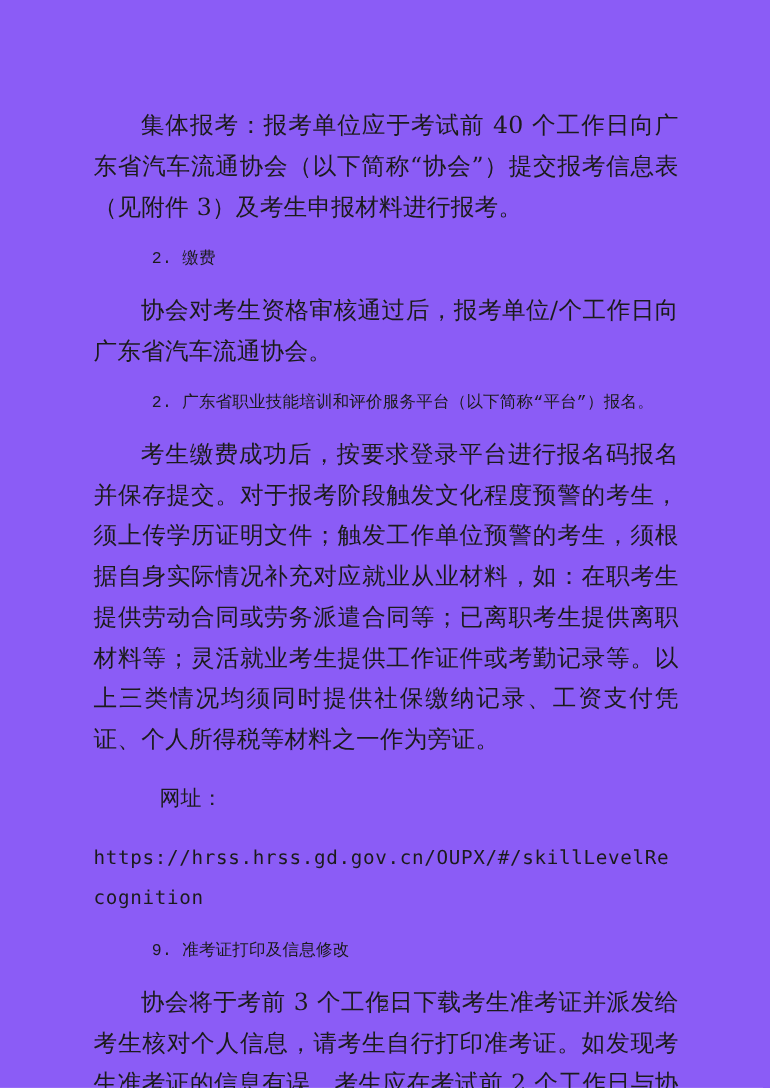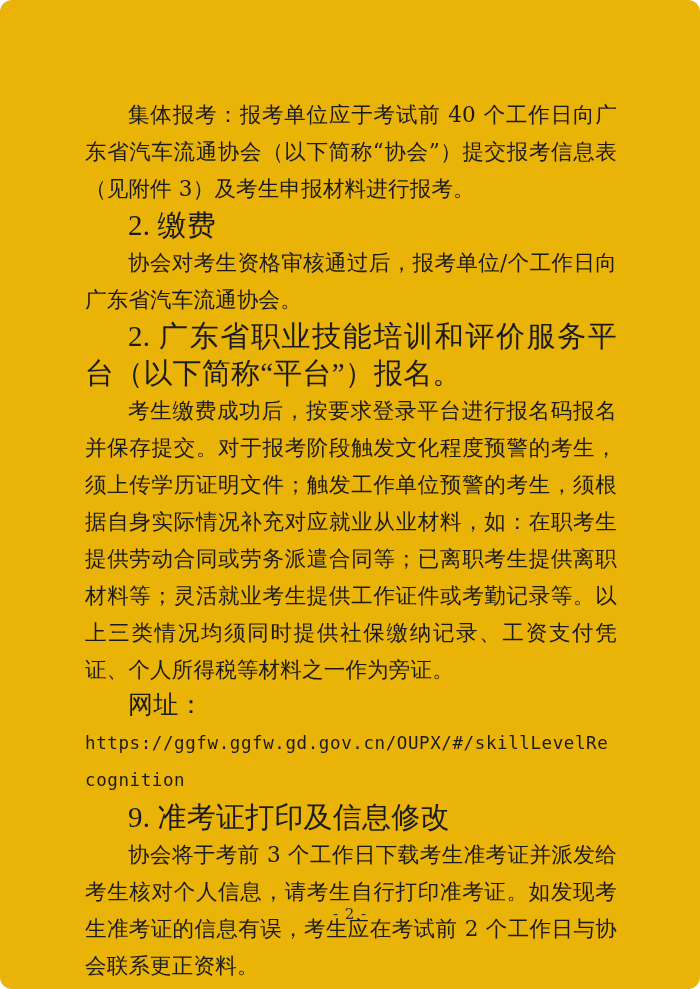--- a/index.html
+++ b/index.html
@@ -9,24 +9,23 @@
   }
 
   body {
     font-family: "DejaVu Serif", "Liberation Serif", serif;
   }
 
   .page {
     position: relative;
     width: 700px;
     height: 989px;
-    background: #eab308;
+    background: #8b5cf6;
     overflow: hidden;
     box-sizing: border-box;
-    border-radius: 12px;
   }
 
   .content {
     position: absolute;
     left: 85px;
     top: 96px;
     width: 532px;
   }
 
   
@@ -39,40 +38,40 @@
     text-justify: inter-character;
     text-indent: 43px;
     margin: 0;
     letter-spacing: 0.2px;
     word-break: break-all;
     -webkit-font-smoothing: antialiased;
   }
 
   
   .heading {
-    font-family: Liberation Serif, serif;
-    font-size: 29px;
+    font-family: Liberation Mono, monospace;
+    font-size: 15px;
     line-height: 37px;
     color: #1b1b1b;
     text-align: justify;
     text-justify: inter-character;
     text-indent: 43px;
-    margin: 0;
+    margin: 10px;
     letter-spacing: 0.2px;
     word-break: break-all;
   }
 
   
   .label-line {
-    font-family: Liberation Mono, monospace;
-    font-size: 25px;
+    font-family: Liberation Serif, serif;
+    font-size: 19px;
     line-height: 37px;
     color: #1b1b1b;
     text-indent: 43px;
-    margin: 0;
+    margin: 17px;
     letter-spacing: 0.2px;
   }
 
   
   .url-line {
     font-family: "DejaVu Sans Mono", "Liberation Mono", monospace;
     font-size: 17.5px;
     line-height: 37px;
     color: #1b1b1b;
     margin: 0;
@@ -99,20 +98,20 @@
 
 <div class="page">
 
   <div class="content">
       <p class="para">集体报考：报考单位应于考试前 40 个工作日向广东省汽车流通协会（以下简称“协会”）提交报考信息表（见附件 3）及考生申报材料进行报考。</p>
       <p class="heading">2. 缴费</p>
       <p class="para">协会对考生资格审核通过后，报考单位/个工作日向广东省汽车流通协会。</p>
       <p class="heading">2. 广东省职业技能培训和评价服务平台（以下简称“平台”）报名。</p>
       <p class="para">考生缴费成功后，按要求登录平台进行报名码报名并保存提交。对于报考阶段触发文化程度预警的考生，须上传学历证明文件；触发工作单位预警的考生，须根据自身实际情况补充对应就业从业材料，如：在职考生提供劳动合同或劳务派遣合同等；已离职考生提供离职材料等；灵活就业考生提供工作证件或考勤记录等。以上三类情况均须同时提供社保缴纳记录、工资支付凭证、个人所得税等材料之一作为旁证。</p>
       <p class="label-line">网址：</p>
-      <p class="url-line">https://ggfw.ggfw.gd.gov.cn/OUPX/#/skillLevelRecognition</p>
+      <p class="url-line">https://hrss.hrss.gd.gov.cn/OUPX/#/skillLevelRecognition</p>
       <p class="heading">9. 准考证打印及信息修改</p>
       <p class="para">协会将于考前 3 个工作日下载考生准考证并派发给考生核对个人信息，请考生自行打印准考证。如发现考生准考证的信息有误，考生应在考试前 2 个工作日与协会联系更正资料。</p>
     </div>
 
   <div class="footer">- 2 -</div>
 
 </div>
 
 </body></html>

